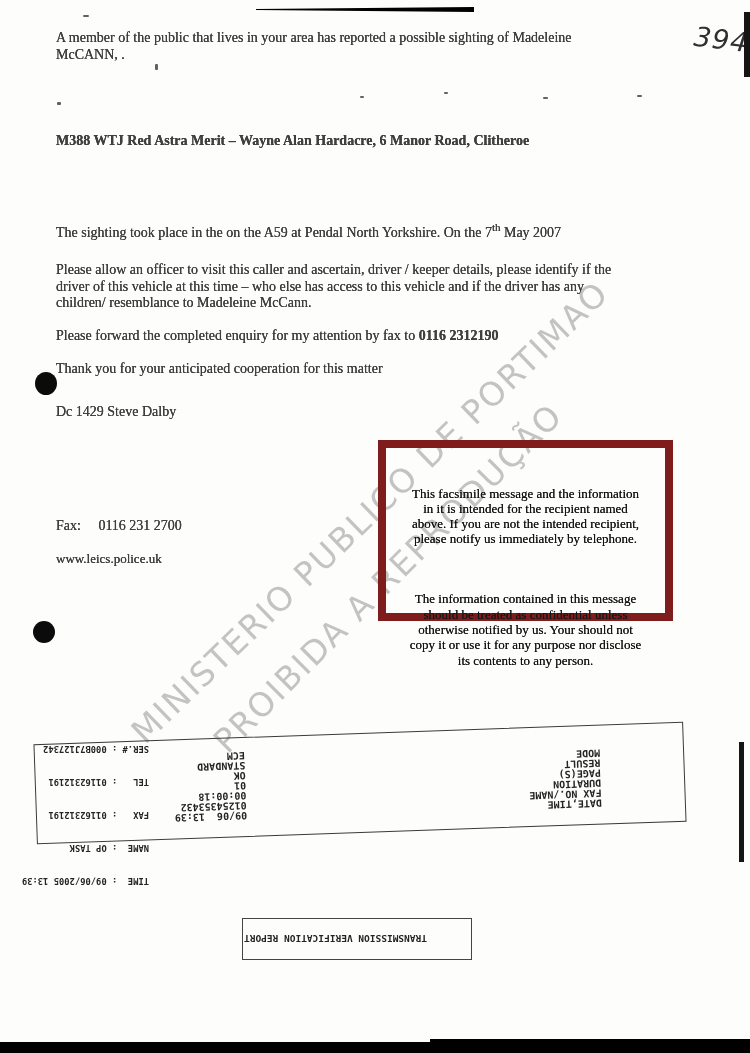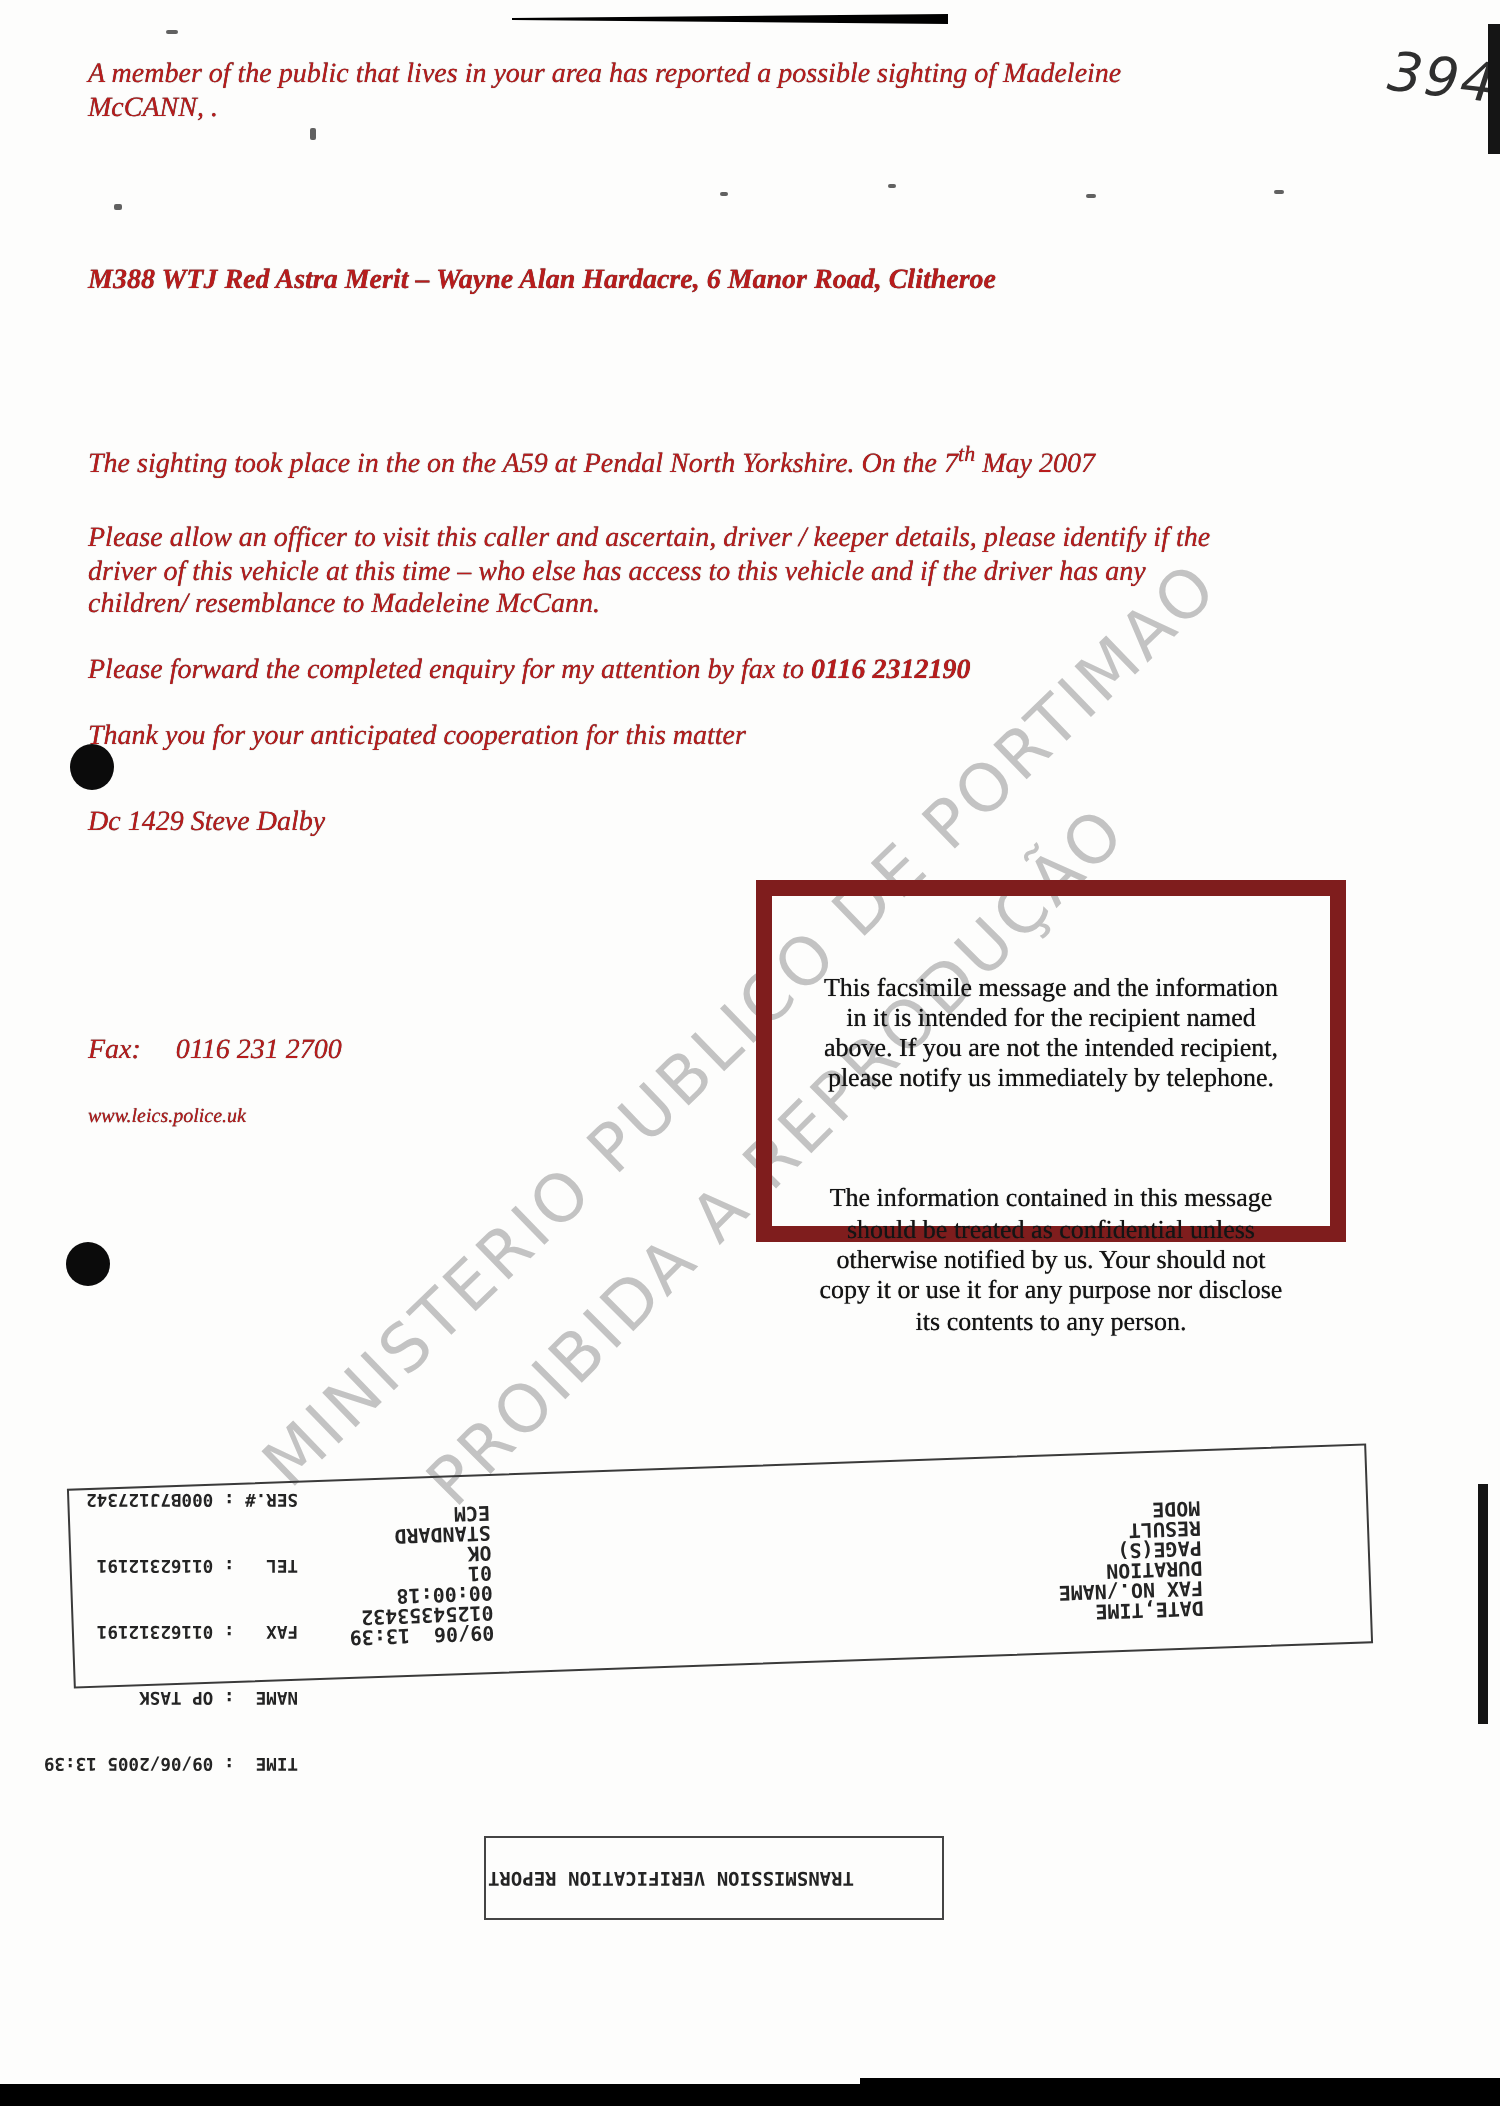--- a/index.html
+++ b/index.html
@@ -11,23 +11,23 @@
   
   .wm{
     position:absolute;z-index:1;white-space:nowrap;
     font-family:"DejaVu Sans", sans-serif;
     color:rgba(148,148,148,0.55);letter-spacing:2px;font-size:33px;
   }
   .wm1{left:370px;top:512px;transform:translate(-50%,-50%) rotate(-44deg);}
   .wm2{left:388px;top:578px;transform:translate(-50%,-50%) rotate(-45deg);}
   
   .ltr{
-    position:absolute;left:44px;width:565px;z-index:2;margin:0;
-    font-size:14px;line-height:16.5px;color:#b91c1c;
-    white-space:pre-wrap;text-shadow:0 0 0.35px #222;font-style:italic;
+    position:absolute;left:56px;width:565px;z-index:2;margin:0;
+    font-size:14px;line-height:16.5px;color:#404040;
+    white-space:pre-wrap;text-shadow:0 0 0.35px #222;
   }
   .bold{font-weight:bold;}
   sup{font-size:11px;line-height:0;}
   
   .disc-box{
     position:absolute;left:378px;top:440px;width:295px;height:181px;z-index:2;
     border:8px solid #7f1d1d;box-sizing:border-box;padding:7px 6px 0 6px;
     text-align:center;font-weight:normal;font-size:13px;line-height:15.3px;
     color:#141414;white-space:pre-wrap;text-shadow:0 0 0.35px #222;
   }
@@ -98,21 +98,21 @@
 McCANN, .</p>
   <p class="ltr bold" style="top:133px">M388 WTJ Red Astra Merit – Wayne Alan Hardacre, 6 Manor Road, Clitheroe</p>
   <p class="ltr" style="top:225px"><span>The sighting took place in the on the A59 at Pendal North Yorkshire. On the 7</span><sup>th</sup><span> May 2007</span></p>
   <p class="ltr" style="top:262px">Please allow an officer to visit this caller and ascertain, driver / keeper details, please identify if the
 driver of this vehicle at this time – who else has access to this vehicle and if the driver has any
 children/ resemblance to Madeleine McCann.</p>
   <p class="ltr" style="top:328px"><span>Please forward the completed enquiry for my attention by fax to </span><span class="bold">0116 2312190</span></p>
   <p class="ltr" style="top:361px">Thank you for your anticipated cooperation for this matter</p>
   <p class="ltr" style="top:404px">Dc 1429 Steve Dalby</p>
   <p class="ltr" style="top:518px">Fax:     0116 231 2700</p>
-  <p class="ltr" style="top:551px;font-size:10px">www.leics.police.uk</p>
+  <p class="ltr" style="top:551px;font-size:13px">www.leics.police.uk</p>
 
   <div class="disc-box">
     <p>This facsimile message and the information
 in it is intended for the recipient named
 above. If you are not the intended recipient,
 please notify us immediately by telephone.</p>
     <p>The information contained in this message
 should be treated as confidential unless
 otherwise notified by us. Your should not
 copy it or use it for any purpose nor disclose

